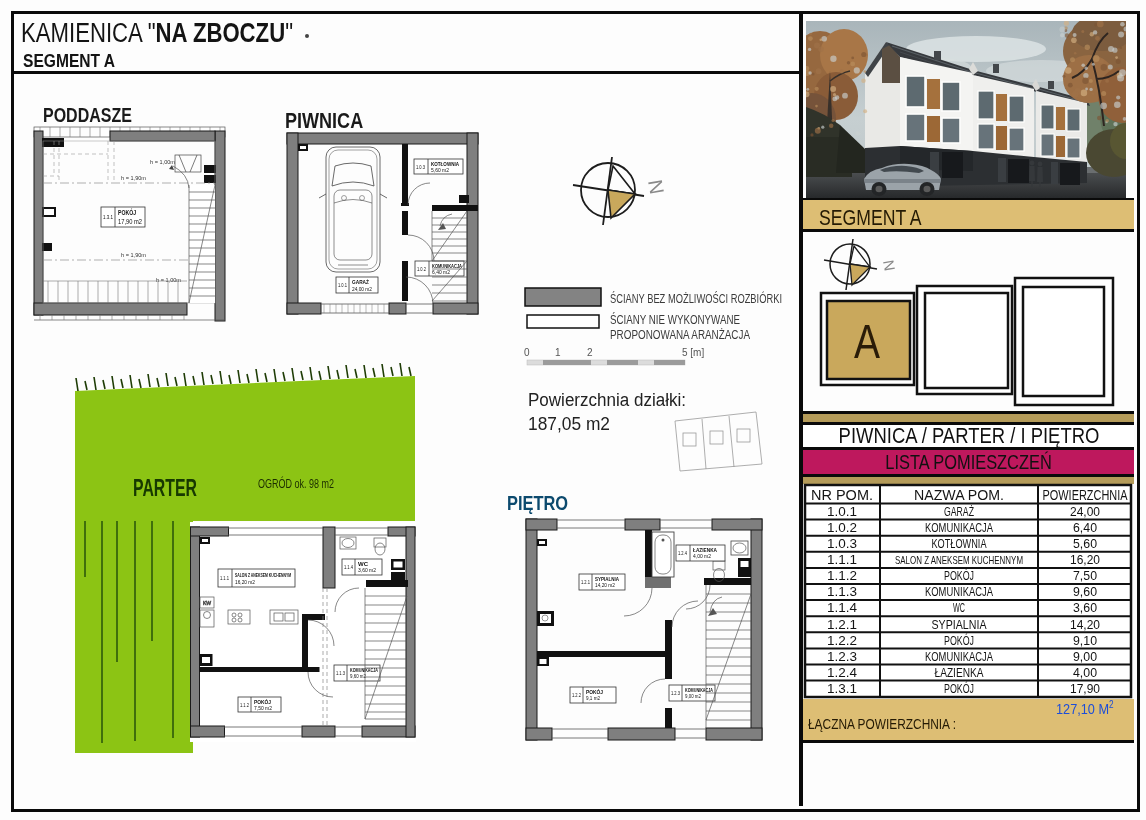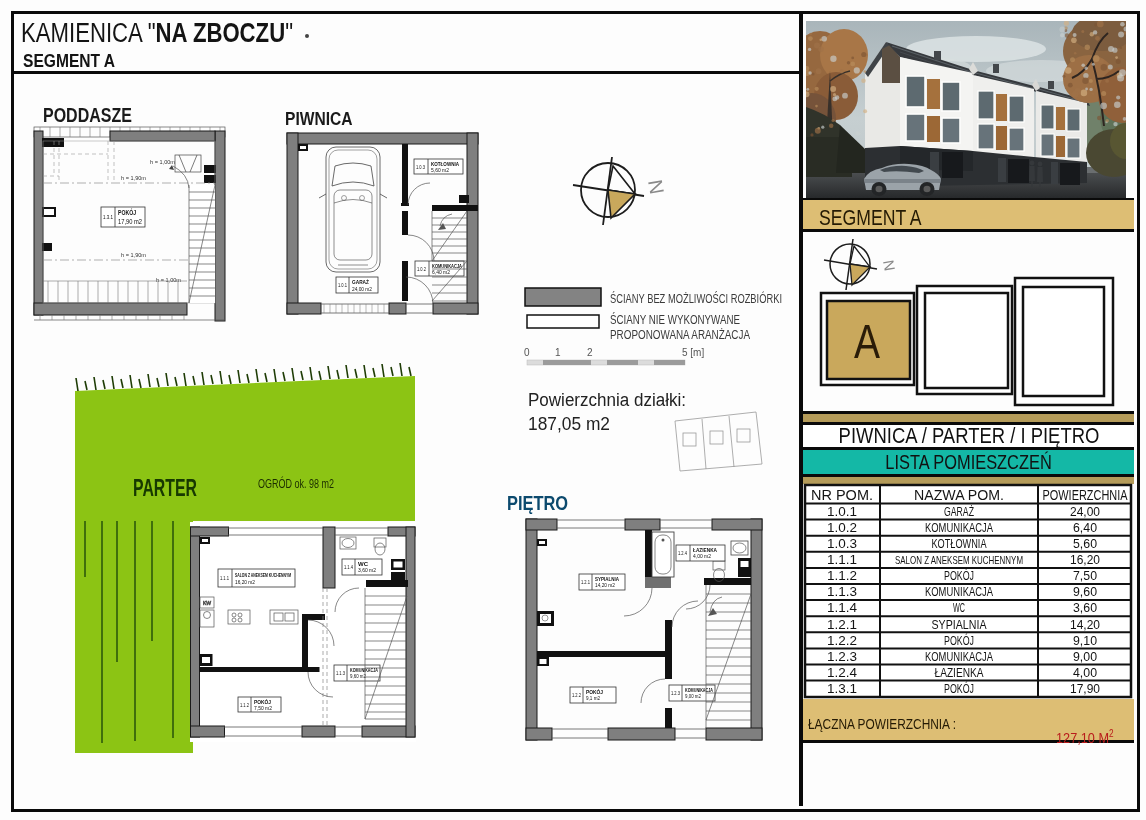--- a/index.html
+++ b/index.html
@@ -14,21 +14,21 @@
 
 <div class="abs" style="left:11px;top:11px;width:1123px;height:795px;border:3px solid #0a0a0a;"></div>
 <div class="abs" style="left:799px;top:11px;width:4px;height:795px;background:#0a0a0a;"></div>
 <div class="abs" style="left:11px;top:71px;width:792px;height:3px;background:#0a0a0a;"></div>
 
 <div class="abs" style="left:21px;top:18px;font-size:27px;color:#141414;"><span class="n">KAMIENICA "<b>NA ZBOCZU</b>"</span></div>
 <div class="abs" style="left:305px;top:34px;width:4px;height:4px;background:#444;border-radius:2px;"></div>
 <div class="abs" style="left:23px;top:50px;font-size:19px;font-weight:bold;color:#141414;"><span class="n">SEGMENT A</span></div>
 
 <div class="abs" style="left:43px;top:104px;font-size:19.5px;font-weight:bold;color:#1a1a1a;"><span class="n">PODDASZE</span></div>
-<div class="abs" style="left:285px;top:108px;font-size:19px;font-weight:bold;color:#1a1a1a;"><span class="n">PIWNICA</span></div>
+<div class="abs" style="left:285px;top:108px;font-size:22px;font-weight:bold;color:#1a1a1a;"><span class="n">PIWNICA</span></div>
 <div class="abs" style="left:507px;top:492px;font-size:20px;font-weight:bold;color:#0c4a6e;"><span class="n">PIĘTRO</span></div>
 
 <svg class="abs" style="left:0;top:0;" width="800" height="820" viewBox="0 0 800 820">
   <polygon points="75,391 415,376 415,521 193,521 193,753 75,753" fill="#8cc414"></polygon>
   <g stroke="#1e3c05" stroke-width="1.6">
     <line x1="78" y1="391" x2="76" y2="378"></line>
       <line x1="87" y1="390" x2="85" y2="381"></line>
       <line x1="96" y1="390" x2="94" y2="377"></line>
       <line x1="105" y1="389" x2="103" y2="380"></line>
       <line x1="114" y1="389" x2="112" y2="376"></line>
@@ -845,21 +845,21 @@
   <rect x="220" y="55" width="81" height="109" fill="#fff" stroke="#111" stroke-width="2.5"></rect>
 </svg>
 
 <div class="abs" style="left:803px;top:411px;width:331px;height:3px;background:#0a0a0a;"></div>
 <div class="abs" style="left:803px;top:414px;width:331px;height:8px;background:#b49b59;"></div>
 <div class="abs" style="left:803px;top:422px;width:331px;height:3px;background:#0a0a0a;"></div>
 <div class="abs" style="left:803px;top:425px;width:331px;height:31px;background:#fff;text-align:center;line-height:22px;">
   <span class="nc" style="font-size:22.5px;color:#111;">PIWNICA / PARTER / I PIĘTRO</span>
 </div>
 <div class="abs" style="left:803px;top:447px;width:331px;height:3px;background:#0a0a0a;"></div>
-<div class="abs" style="left:803px;top:450px;width:331px;height:24px;background:#14b8a6;text-align:center;line-height:24px;">
+<div class="abs" style="left:803px;top:450px;width:331px;height:24px;background:#be185d;text-align:center;line-height:24px;">
   <span class="nc" style="font-size:20px;color:#111;">LISTA POMIESZCZEŃ</span>
 </div>
 <div class="abs" style="left:803px;top:474px;width:331px;height:3px;background:#0a0a0a;"></div>
 <div class="abs" style="left:803px;top:477px;width:331px;height:7px;background:#b49b59;"></div>
 
 <svg class="abs" style="left:0;top:0;" width="1146" height="820" viewBox="0 0 1146 820">
 <g font-family="Liberation Sans, sans-serif" fill="#141414">
 <rect x="805" y="485.0" width="326" height="212" fill="#fff" stroke="#111" stroke-width="2.5"></rect>
 <line x1="880" y1="485.0" x2="880" y2="697" stroke="#111" stroke-width="2"></line>
 <line x1="1038" y1="485.0" x2="1038" y2="697" stroke="#111" stroke-width="2"></line>
@@ -912,14 +912,14 @@
 <text x="959" y="676.8" font-size="13.5" text-anchor="middle" textLength="49" lengthAdjust="spacingAndGlyphs">ŁAZIENKA</text>
 <text x="1085" y="676.8" font-size="13.5" text-anchor="middle" textLength="24" lengthAdjust="spacingAndGlyphs">4,00</text>
 <text x="842" y="692.9" font-size="13.5" text-anchor="middle" textLength="30" lengthAdjust="spacingAndGlyphs">1.3.1</text>
 <text x="959" y="692.9" font-size="13.5" text-anchor="middle" textLength="30" lengthAdjust="spacingAndGlyphs">POKÓJ</text>
 <text x="1085" y="692.9" font-size="13.5" text-anchor="middle" textLength="30" lengthAdjust="spacingAndGlyphs">17,90</text>
 </g>
   </svg>
 
 <div class="abs" style="left:803px;top:699px;width:331px;height:41px;background:#ddbe74;border-bottom:3px solid #0a0a0a;">
   <div style="position:absolute;left:5px;top:17px;font-size:14.5px;color:#241a04;"><span class="n">ŁĄCZNA POWIERZCHNIA :</span></div>
-  <div style="position:absolute;left:253px;top:29px;font-size:15.5px;color:#b91c1c;"><span class="n">127,10 M<sup style="font-size:10px;">2</sup></span></div>
+  <div style="position:absolute;left:253px;top:0;font-size:15.5px;color:#1d4ed8;"><span class="n">127,10 M<sup style="font-size:10px;">2</sup></span></div>
 </div>
 
 </body></html>

